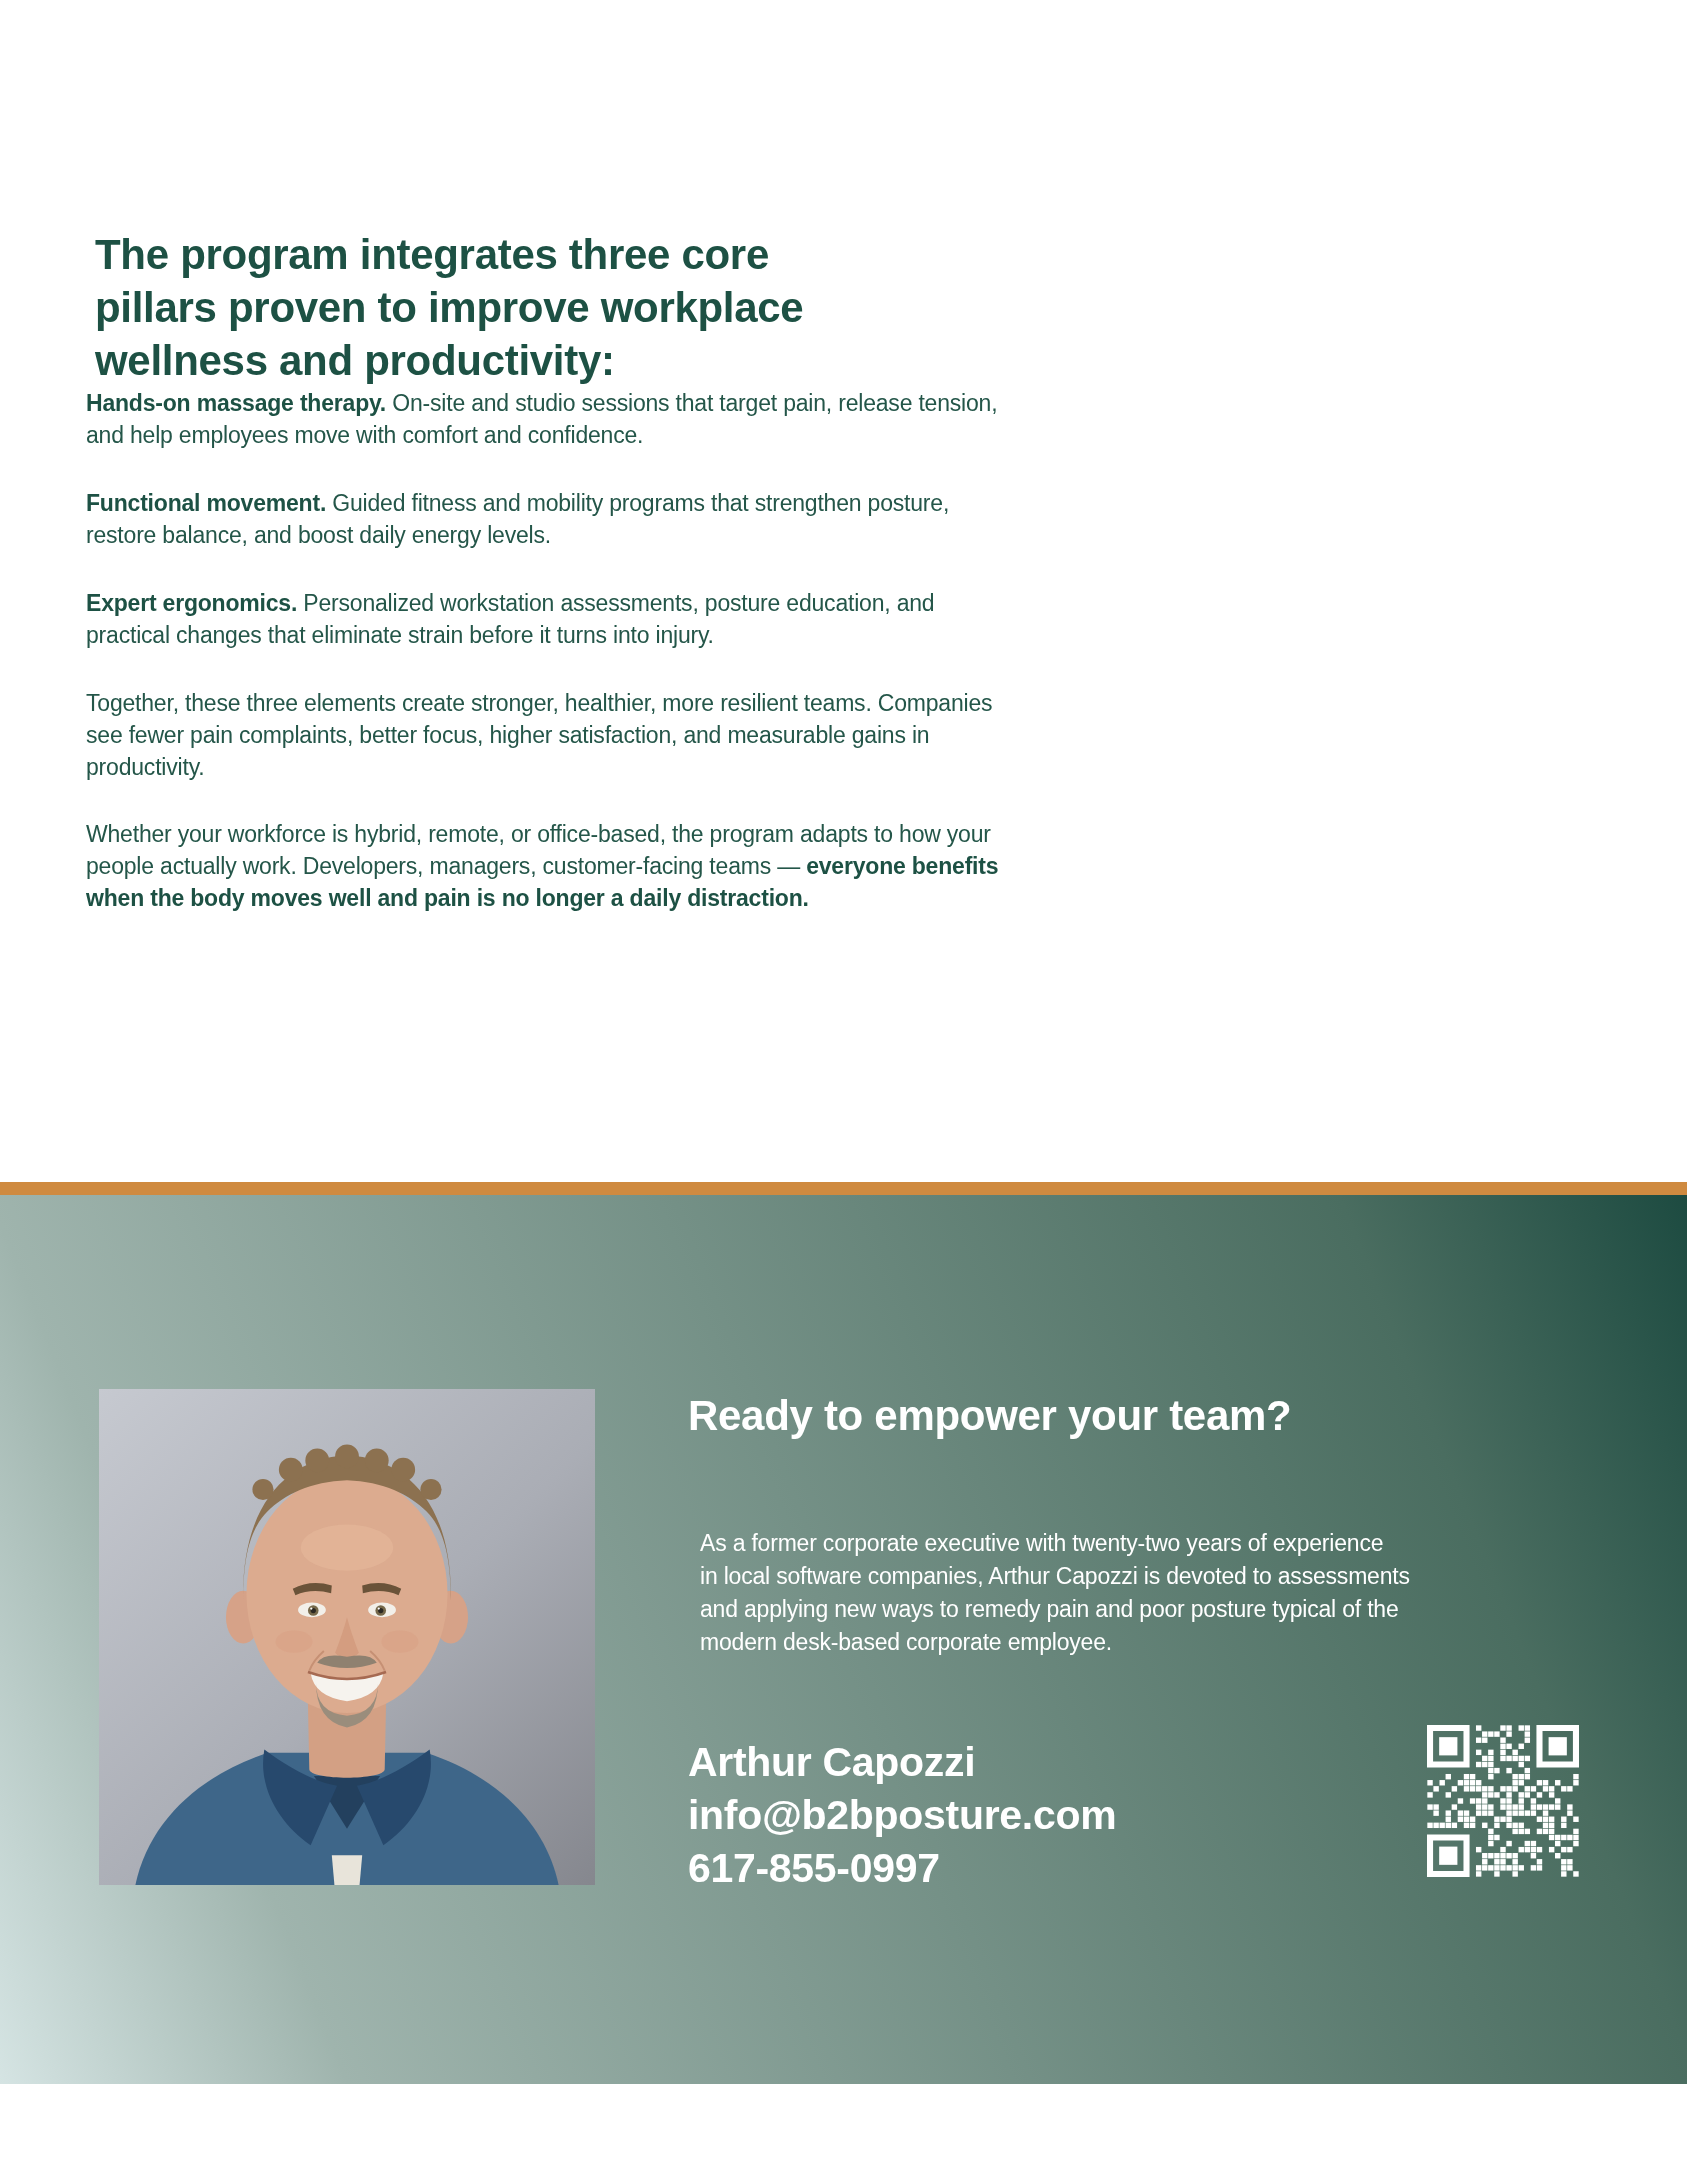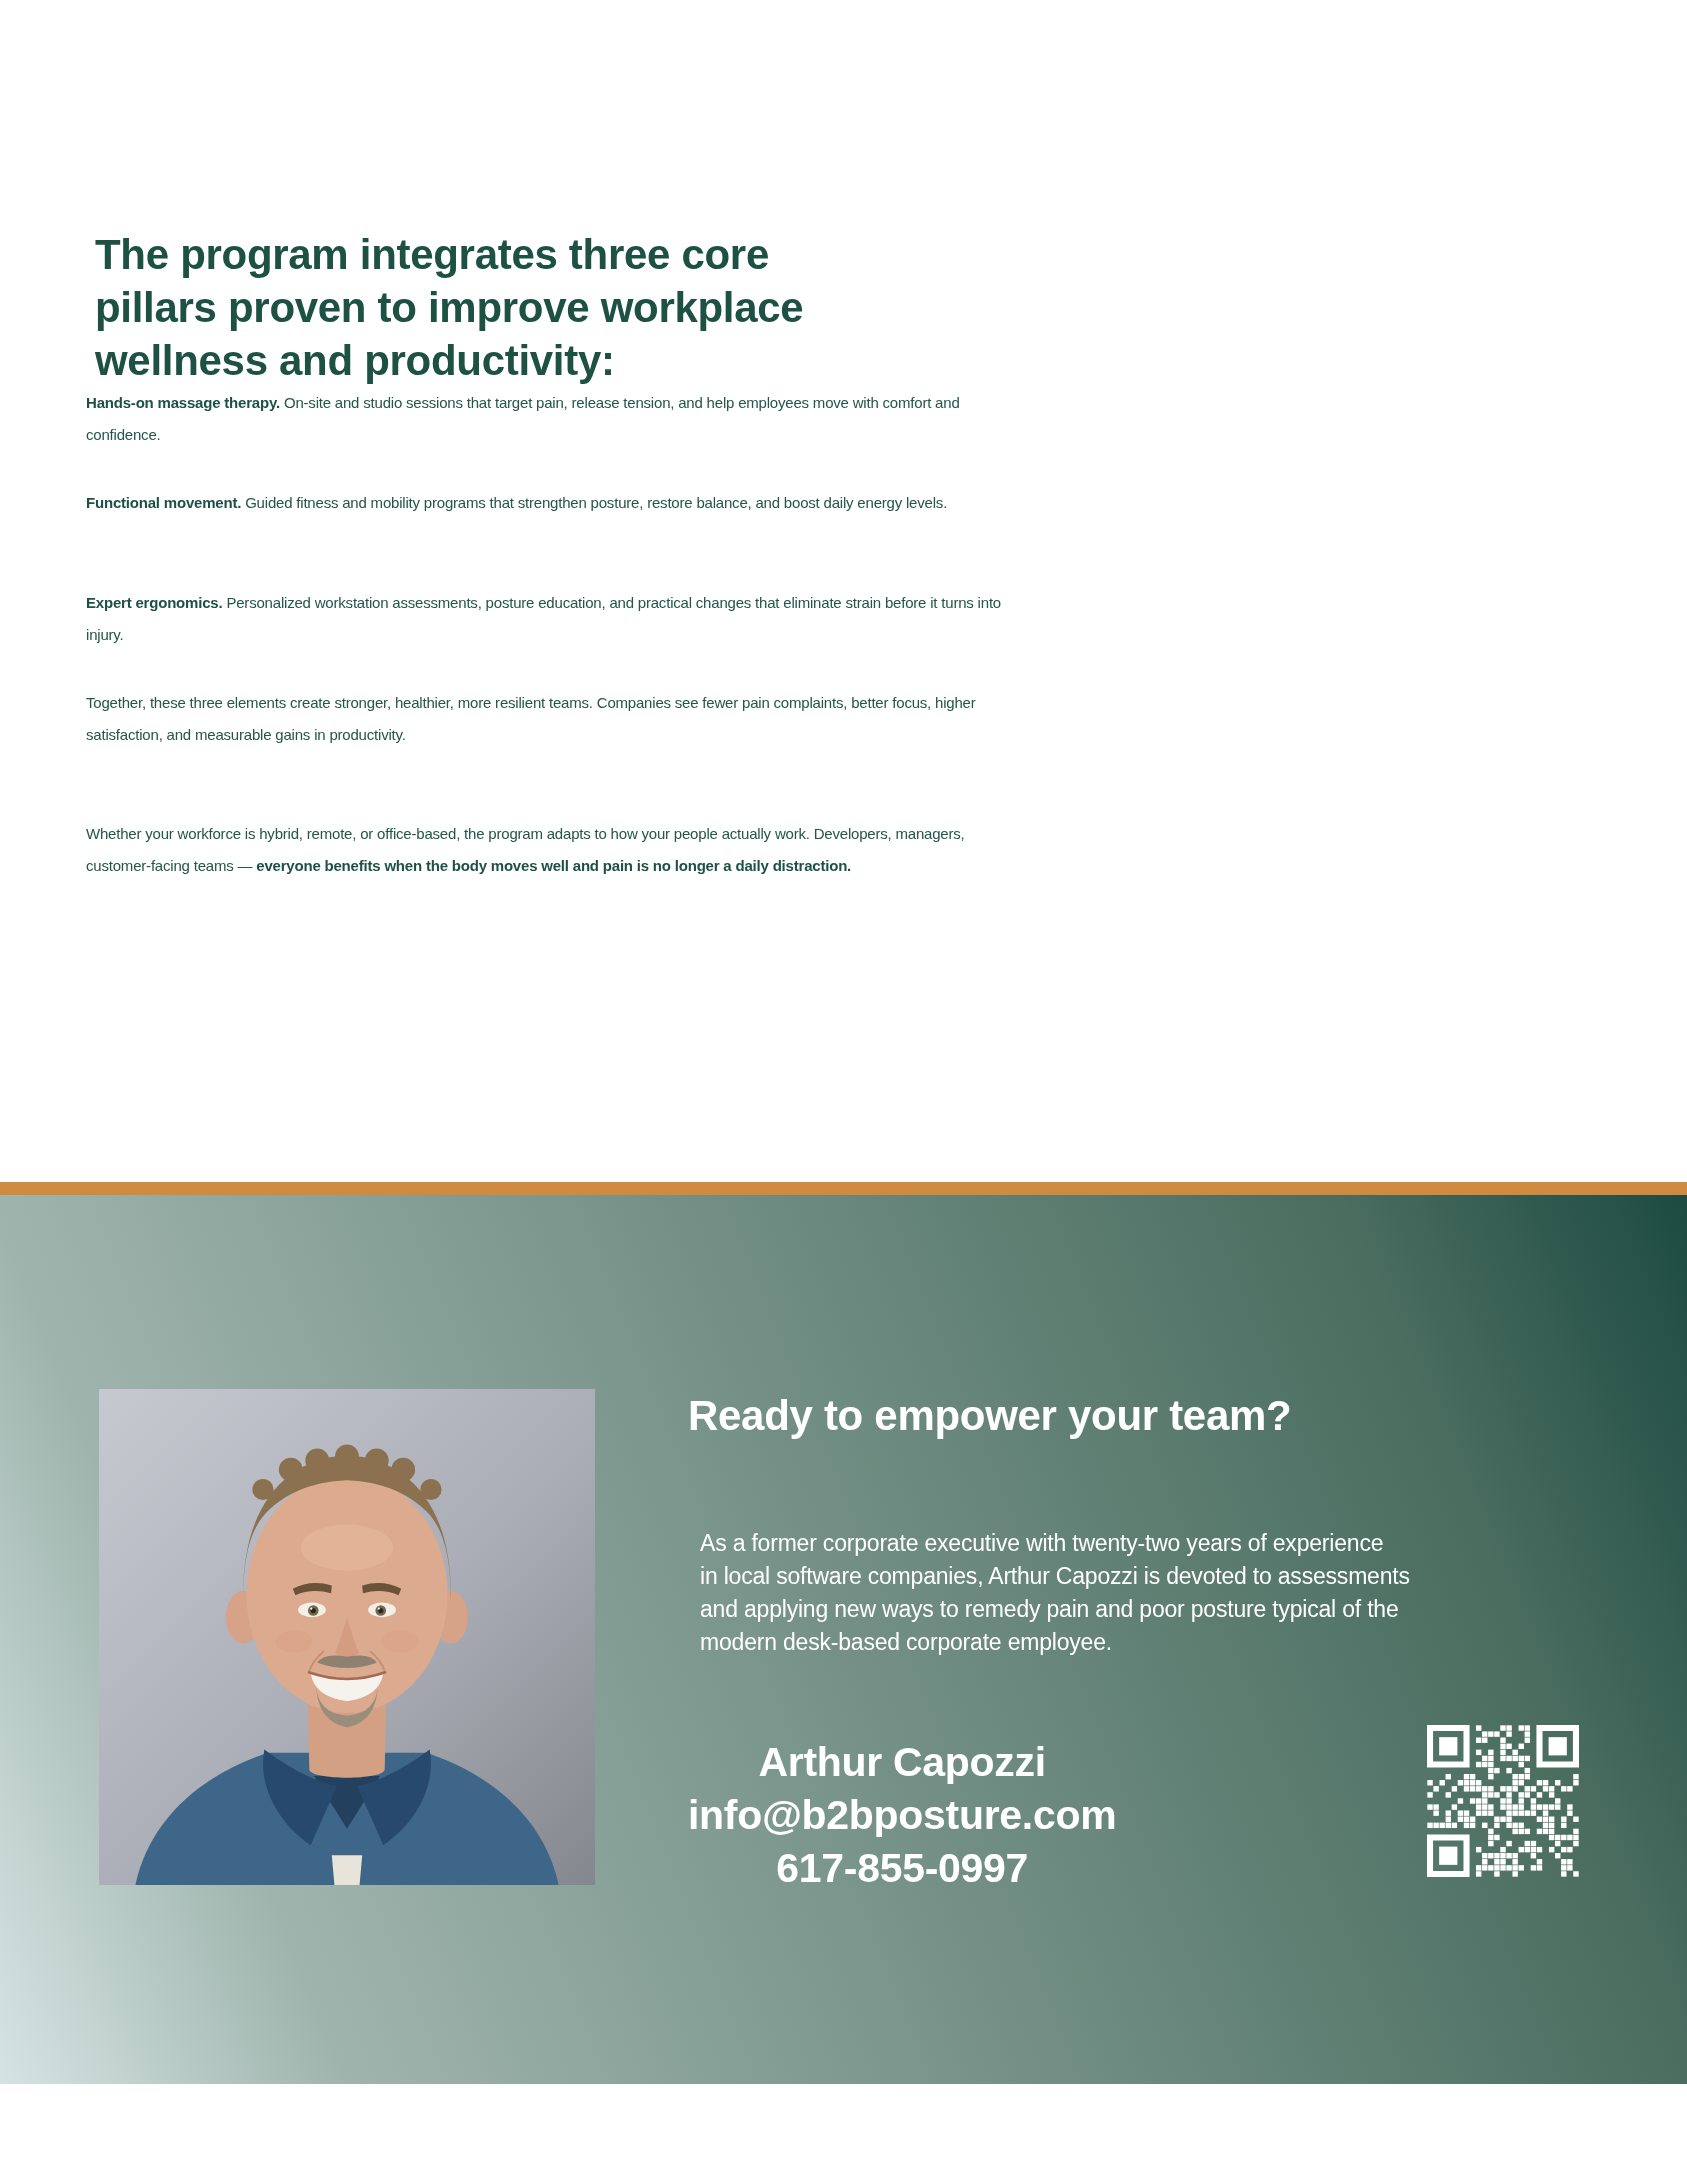--- a/index.html
+++ b/index.html
@@ -10,21 +10,21 @@
   }
   
   .intro-heading{
     position:absolute;left:95px;top:200px;
     font-size:42px;line-height:53px;font-weight:700;
     color:#1d5144;letter-spacing:-0.3px;
   }
   .intro-heading .hline{white-space:nowrap;}
   .body-para{
     position:absolute;left:86px;width:926px;margin:0;
-    font-size:15px;line-height:32px;letter-spacing:-0.2px;
+    font-size:23px;line-height:32px;letter-spacing:-0.2px;
     color:#245649;
   }
   .body-para strong{color:#1d5144;font-weight:700;}
   .p1{top:387px;} .p2{top:487px;} .p3{top:587px;} .p4{top:687px;} .p5{top:818px;}
   
   .accent-bar{
     position:absolute;left:0;top:1182px;width:1687px;height:12.6px;
     background:#cf8a40;
   }
   .band{
@@ -44,21 +44,20 @@
   .cta-heading .hline{white-space:nowrap;}
   .bio{
     position:absolute;left:688px;top:1527px;
     font-size:23px;line-height:33px;color:#ffffff;letter-spacing:-0.2px;
   }
   .bio .bline{white-space:nowrap;margin-left:12px;}
   .contact{
     position:absolute;left:688px;top:1736px;
     font-size:41px;line-height:53px;font-weight:700;color:#ffffff;
     letter-spacing:-0.3px;
-    text-align:center;
   }
   .contact div{white-space:nowrap;}
   #qr-svg{position:absolute;left:1427px;top:1725px;}
 </style>
 </head>
 <body>
 
 <section>
   <h1 class="intro-heading">
     <div class="hline">The program integrates three core</div>

